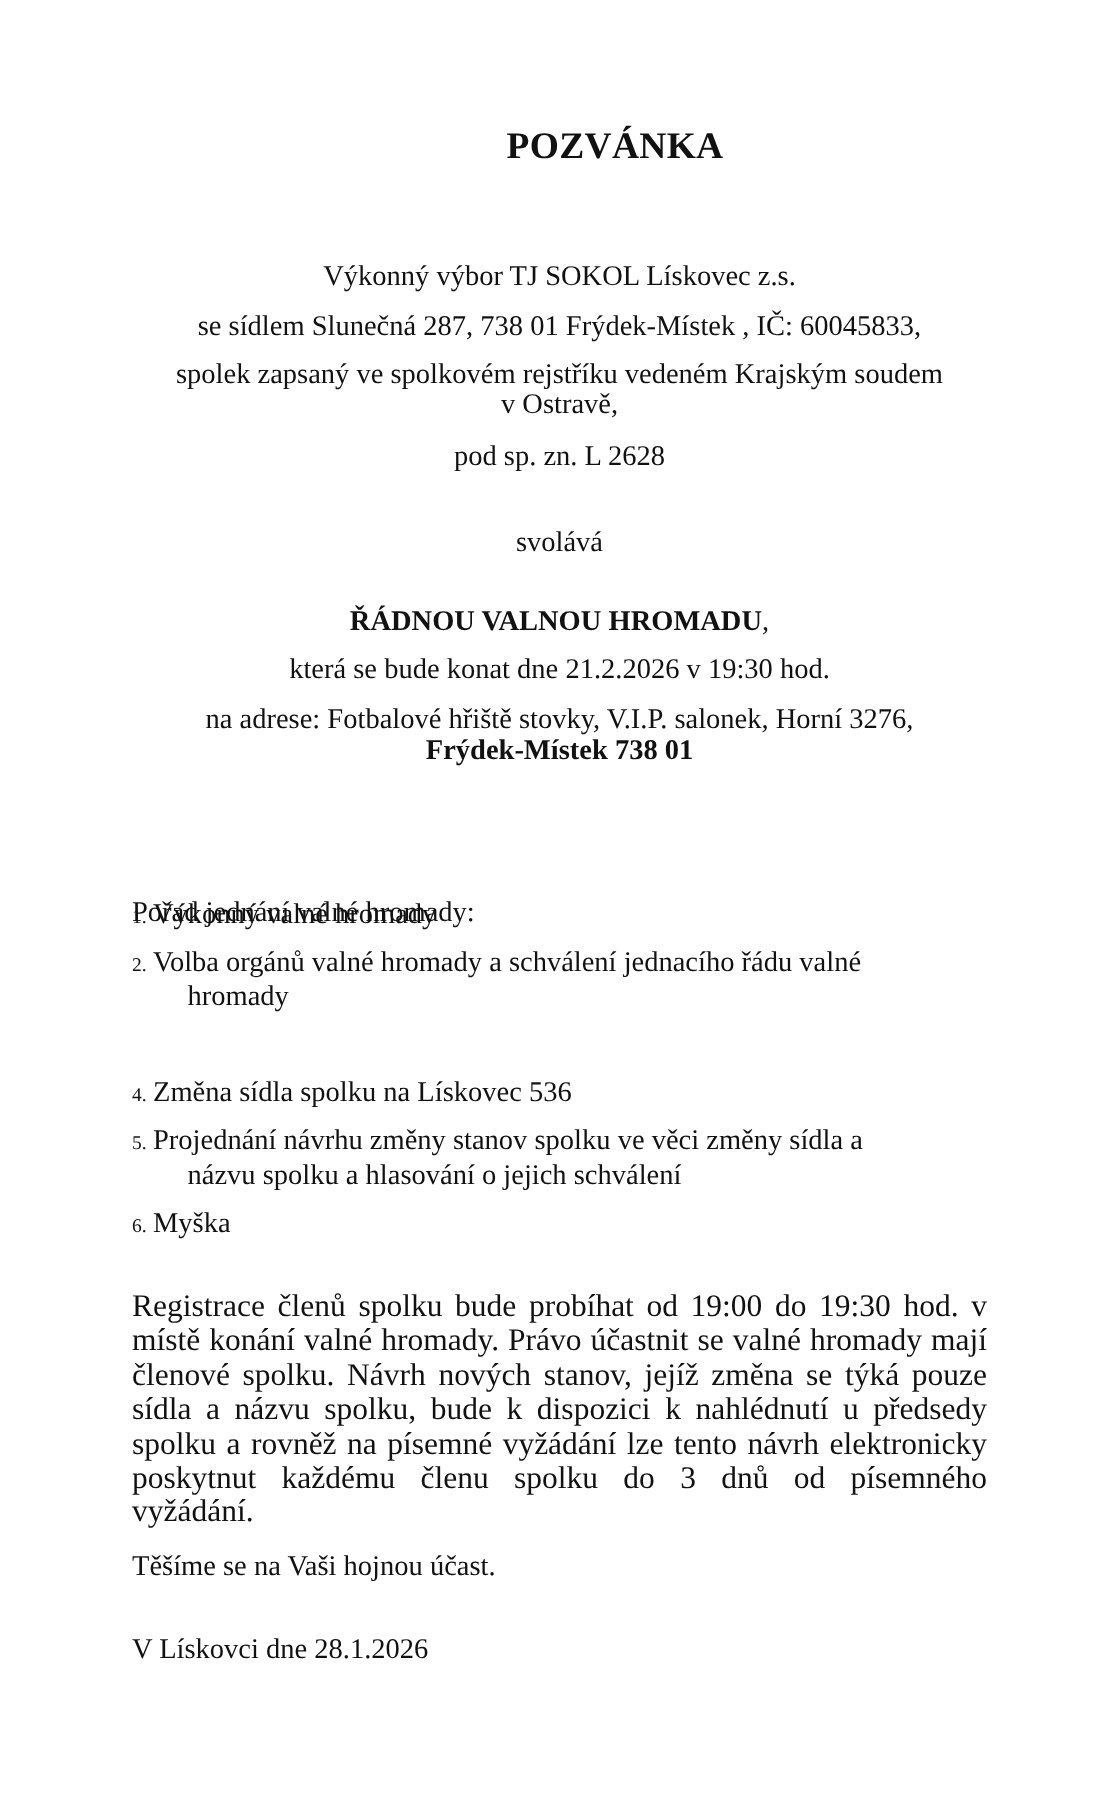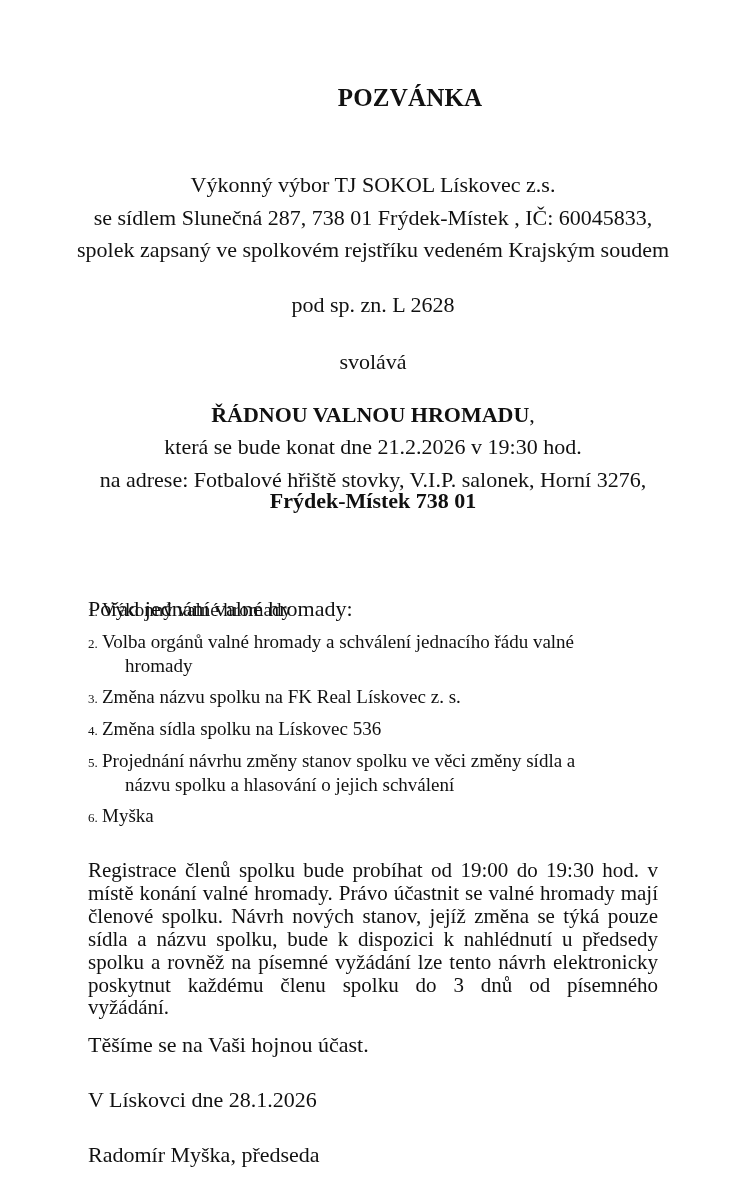--- a/index.html
+++ b/index.html
@@ -21,21 +21,21 @@
       width: 746px;
       height: 964px;
     }
     .abs { position: absolute; }
     .title {
       left: 0; width: 820px; top: 84px;
       font-size: 25px; font-weight: bold; letter-spacing: 0.2px;
       text-align: center;
     }
     .line {
-      font-size: 22px;
+      font-size: 19px;
       line-height: 22px;
       white-space: nowrap;
     }
     .cl {
       left: 0; width: 746px; text-align: center;
     }
     .bold { font-weight: bold; }
 
     .agenda-heading { left: 88px; top: 598px; }
     .agenda-item {
@@ -76,20 +76,21 @@
 </head>
 <body>
 
 <div class="page">
 
   <div class="abs title" style="left:0;width:820px;top:84px;">POZVÁNKA</div>
 
   <div class="abs line cl" style="top:174px;">Výkonný výbor TJ SOKOL Lískovec  z.s.</div>
   <div class="abs line cl" style="top:207px;">se sídlem Slunečná 287,  738 01 Frýdek-Místek ,  IČ: 60045833,</div>
   <div class="abs line cl" style="top:239px;text-align:center;">spolek zapsaný ve spolkovém rejstříku vedeném Krajským soudem</div>
+  <div class="abs line cl" style="top:259px;">v Ostravě,</div>
   <div class="abs line cl" style="top:294px;">pod sp. zn. L 2628</div>
 
   <div class="abs line cl" style="top:351px;">svolává</div>
 
   <div class="abs line cl" style="top:404px;">
     <span class="bold">ŘÁDNOU VALNOU HROMADU</span><span>,</span>
   </div>
   <div class="abs line cl" style="top:436px;">která se bude konat dne 21.2.2026 v 19:30 hod.</div>
   <div class="abs line cl" style="top:469px;">na adrese: Fotbalové hřiště stovky, V.I.P. salonek, Horní 3276,</div>
   <div class="abs line cl" style="top:490px;font-weight:bold;">Frýdek-Místek 738 01</div>
@@ -113,23 +114,20 @@
 
   <div class="agenda-item" style="top:599px;">
     <span class="num">1.</span><span>Výkonný valné hromady</span>
   </div>
 
   <div class="agenda-item" style="top:631px;">
     <span class="num">2.</span><span>Volba orgánů valné hromady a schválení jednacího řádu valné</span>
     <span class="cont">hromady</span>
   </div>
 
-  <div class="agenda-item" style="top:686px;">
-    <span class="num">3.</span><span>Změna názvu spolku na FK Real Lískovec z. s.</span>
-  </div>
 
   <div class="agenda-item" style="top:718px;">
     <span class="num">4.</span><span>Změna sídla spolku na Lískovec 536</span>
   </div>
 
   <div class="agenda-item" style="top:750px;">
     <span class="num">5.</span><span>Projednání návrhu změny stanov spolku ve věci změny sídla a</span>
     <span class="cont">názvu spolku a hlasování o jejich schválení</span>
   </div>
 
@@ -144,15 +142,14 @@
     <span class="ln">sídla a názvu spolku, bude k dispozici k nahlédnutí u předsedy</span>
     <span class="ln">spolku a rovněž na písemné vyžádání lze tento návrh  elektronicky</span>
     <span class="ln">poskytnut  každému  členu spolku  do 3 dnů  od písemného</span>
     <span class="ln last">vyžádání.</span>
   </div>
 
   <div class="abs line" style="left:88px;top:1034px;">Těšíme se na Vaši hojnou účast.</div>
 
   <div class="abs line" style="left:88px;top:1089px;">V Lískovci dne 28.1.2026</div>
 
-  <div class="abs line" style="left:88px;top:1144px;">Radomír Myška, předseda</div>
 
 </div>
 
 </body></html>

